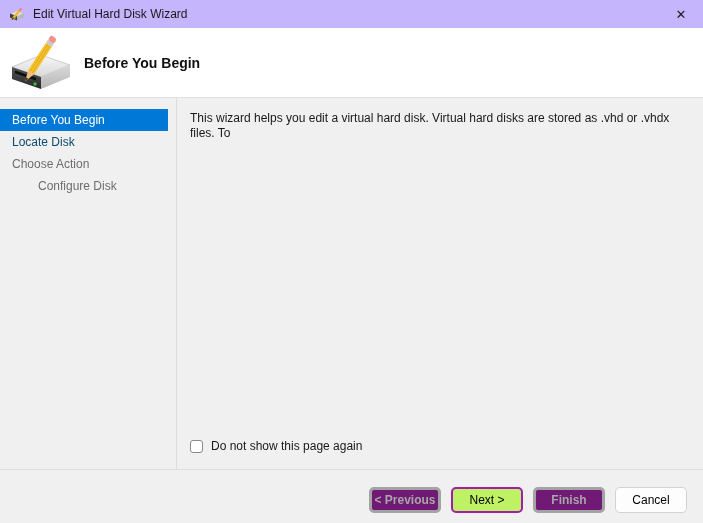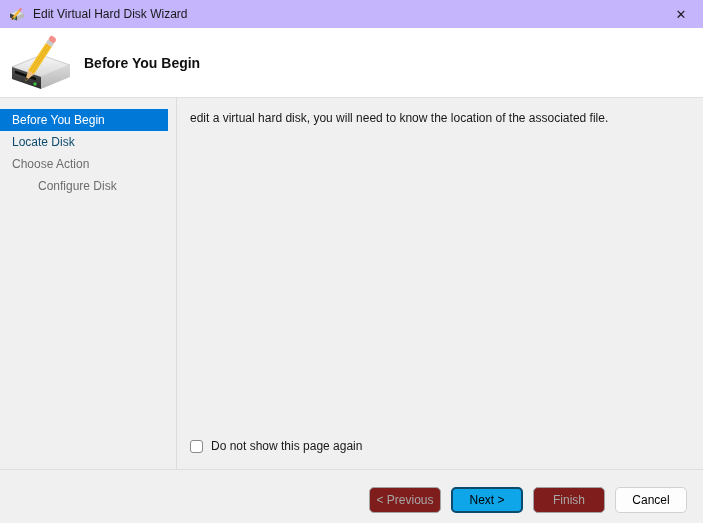--- a/index.html
+++ b/index.html
@@ -39,22 +39,22 @@
   
   .footer {
     height:54px; border-top:1px solid #DDDDDD; display:flex; justify-content:flex-end;
     align-items:flex-start; padding:17px 16px 0 0; gap:10px; background:#F0F0F0;
   }
   .btn {
     width:72px; height:26px; border-radius:5px; font-size:12px;
     font-family:"Liberation Sans", sans-serif; display:flex; align-items:center;
     justify-content:center; padding:0;
   }
-  .btn-disabled { background:#7f1d1d; border:1px solid #a3a3a3; color:#A7A7A7; }
-  .btn-default  { background:#0ea5e9; border:2px solid #0c4a6e; color:#000000; cursor:pointer; }
+  .btn-disabled { background:#701a75; border:3px solid #a3a3a3; color:#A7A7A7;font-weight:bold; }
+  .btn-default  { background:#bef264; border:2px solid #a21caf; color:#000000; cursor:pointer; }
   .btn-normal   { background:#FDFDFD; border:1px solid #D2D2D2; color:#000000; cursor:pointer; }
 </style>
 </head>
 <body>
 
 <div class="dialog">
 
   <div class="titlebar">
     <svg class="app-icon" viewBox="0 0 16 16" width="16" height="16">
       <polygon points="1,7.5 8,4.5 15,7.5 8,10.5" fill="#DFDFDF" stroke="#AFAFAF" stroke-width="0.5"></polygon>
@@ -111,21 +111,21 @@
   <div class="body">
     <div class="sidebar">
       <div class="side-item selected">Before You Begin</div>
       <div class="side-item visited">Locate Disk</div>
       <div class="side-item">Choose Action</div>
       <div class="side-item indent">Configure Disk</div>
     </div>
 
     <div class="content">
       <div class="body-text">
-        <span>edit a virtual hard disk, you will need to know the location of the associated file.</span>
+        <span>This wizard helps you edit a virtual hard disk. Virtual hard disks are stored as .vhd or .vhdx files. To</span>
       </div>
       <div class="checkbox-row">
         <div class="checkbox"></div>
         <span class="checkbox-label">Do not show this page again</span>
       </div>
     </div>
   </div>
 
   <div class="footer">
     <button class="btn btn-disabled">&lt; Previous</button>

